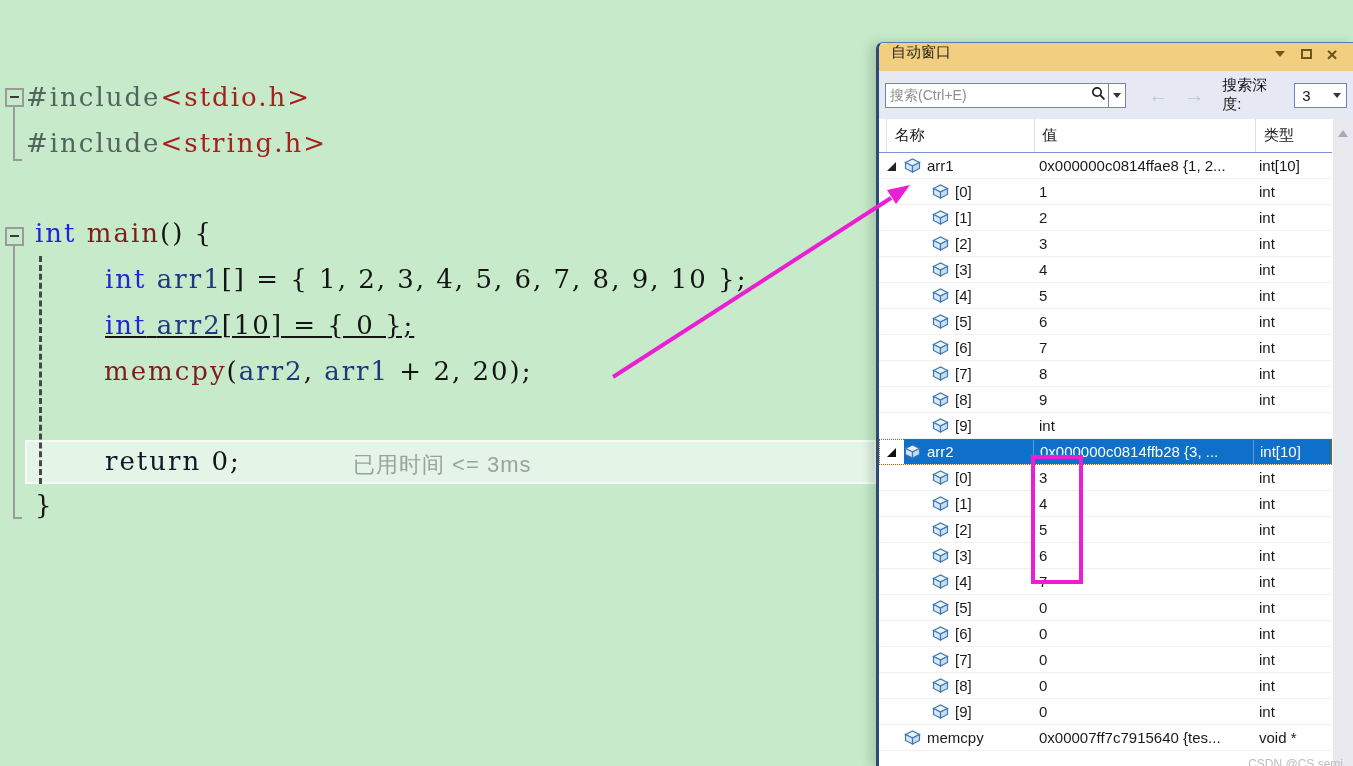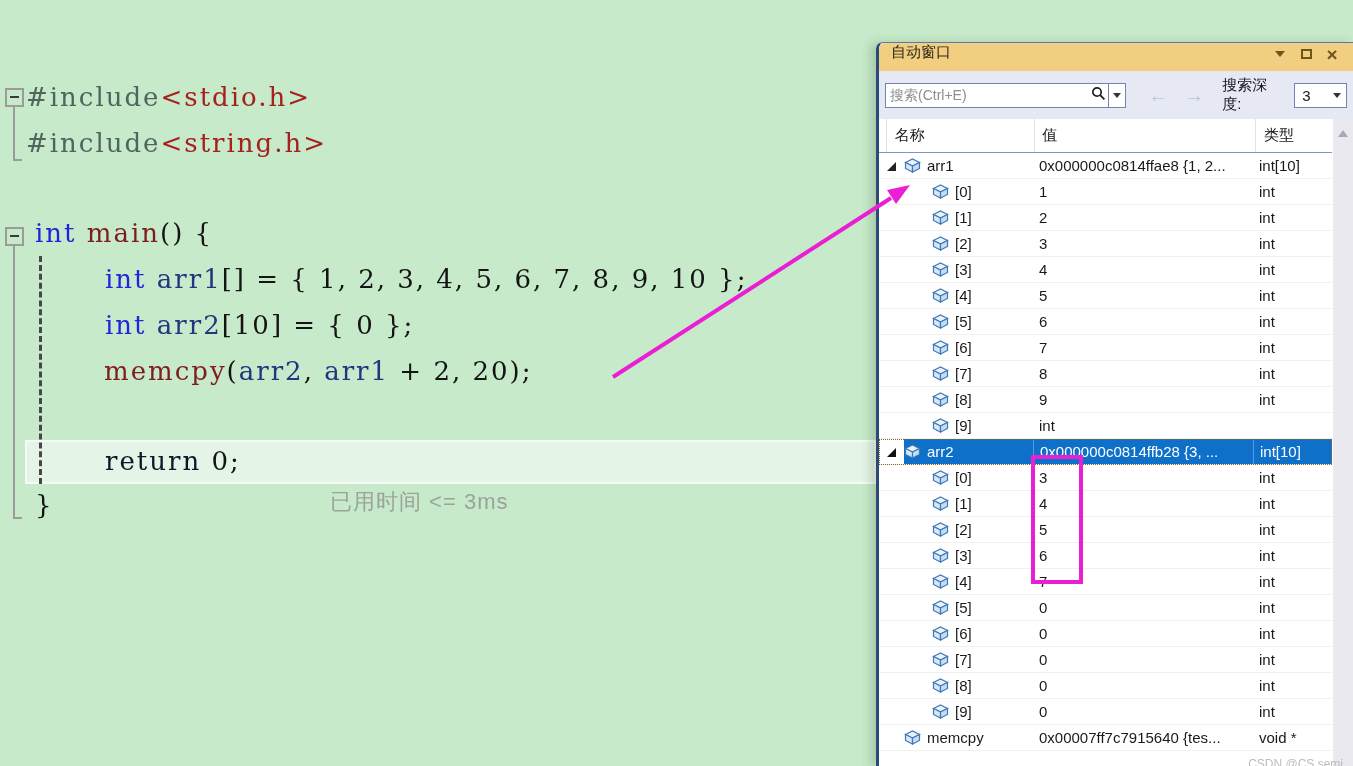--- a/index.html
+++ b/index.html
@@ -14,22 +14,22 @@
   .tk-kw  { color:#2323dd; }
   .tk-fn  { color:#7f1d1d; }
   .tk-var { color:#1f377f; }
   .tk-pp  { color:#51655f; }
   .tk-str { color:#a5211b; }
   .tk-ret { color:#0f172a; }
   .tk-pl  { color:#141414; }
 
   #cur-line-band { position:absolute; left:25px; top:440px; width:851px; height:44px;
     background:#e4f4e6; border:2px solid #f6fbf6; }
-  #perf-tip { position:absolute; left:330px; top:450px; font-size:22px; color:#9aa39c;
-    letter-spacing:1px;margin-top:37px; }
+  #perf-tip { position:absolute; left:353px; top:450px; font-size:22px; color:#9aa39c;
+    letter-spacing:1px; }
 
   .fold-box { position:absolute; width:19px; height:19px; background:#c7eaca;
     border:2px solid #9b9b9b; }
   .fold-box::after { content:""; position:absolute; left:3px; top:6px; width:9px;
     border-top:2px solid #3a3a3a; }
   .fold-line { position:absolute; width:2px; background:#9b9b9b; }
   .fold-stub { position:absolute; height:2px; width:9px; background:#9b9b9b; }
   #indent-guide { position:absolute; left:39px; top:256px; height:228px; width:0;
     border-left:3px dashed #474747; }
 
@@ -120,21 +120,21 @@
   <div class="fold-box" style="left:5px;top:227px;"></div>
   <div class="fold-line" style="left:13px;top:246px;height:273px;"></div>
   <div class="fold-stub" style="left:13px;top:517px;"></div>
   <div id="indent-guide"></div>
 
   <div id="code-lines">
       <div class="code-line" style="left: 26px; top: 82px;"><span class="tk-pp">#include</span><span class="tk-str">&lt;stdio.h&gt;</span></div>
       <div class="code-line" style="left: 26px; top: 128px;"><span class="tk-pp">#include</span><span class="tk-str">&lt;string.h&gt;</span></div>
       <div class="code-line" style="left: 35px; top: 218px;"><span class="tk-kw">int</span><span class="tk-pl"> </span><span class="tk-fn">main</span><span class="tk-pl">() {</span></div>
       <div class="code-line" style="left: 105px; top: 264px;"><span class="tk-kw">int</span><span class="tk-pl"> </span><span class="tk-var">arr1</span><span class="tk-pl">[] = { 1, 2, 3, 4, 5, 6, 7, 8, 9, 10 };</span></div>
-      <div class="code-line" style="left: 105px; top: 310px;"><span class="tk-kw">int</span><span class="tk-pl"> </span><span class="tk-var">arr2</span><span class="tk-pl">[10] = { 0 };</span></div>
+      <div class="code-line" style="left: 105px; top: 310px; text-decoration: underline;"><span class="tk-kw">int</span><span class="tk-pl"> </span><span class="tk-var">arr2</span><span class="tk-pl">[10] = { 0 };</span></div>
       <div class="code-line" style="left: 104px; top: 356px;"><span class="tk-fn">memcpy</span><span class="tk-pl">(</span><span class="tk-var">arr2</span><span class="tk-pl">, </span><span class="tk-var">arr1</span><span class="tk-pl"> + 2, 20);</span></div>
       <div class="code-line" style="left: 105px; top: 446px;"><span class="tk-ret">return</span><span class="tk-pl"> 0;</span></div>
       <div class="code-line" style="left: 35px; top: 490px;"><span class="tk-pl">}</span></div>
     </div>
   <div id="perf-tip">已用时间 &lt;= 3ms</div>
 
   <div id="autos">
     <div id="titlebar">
       <span class="t-text">自动窗口</span>
       <span class="tb-ico">

